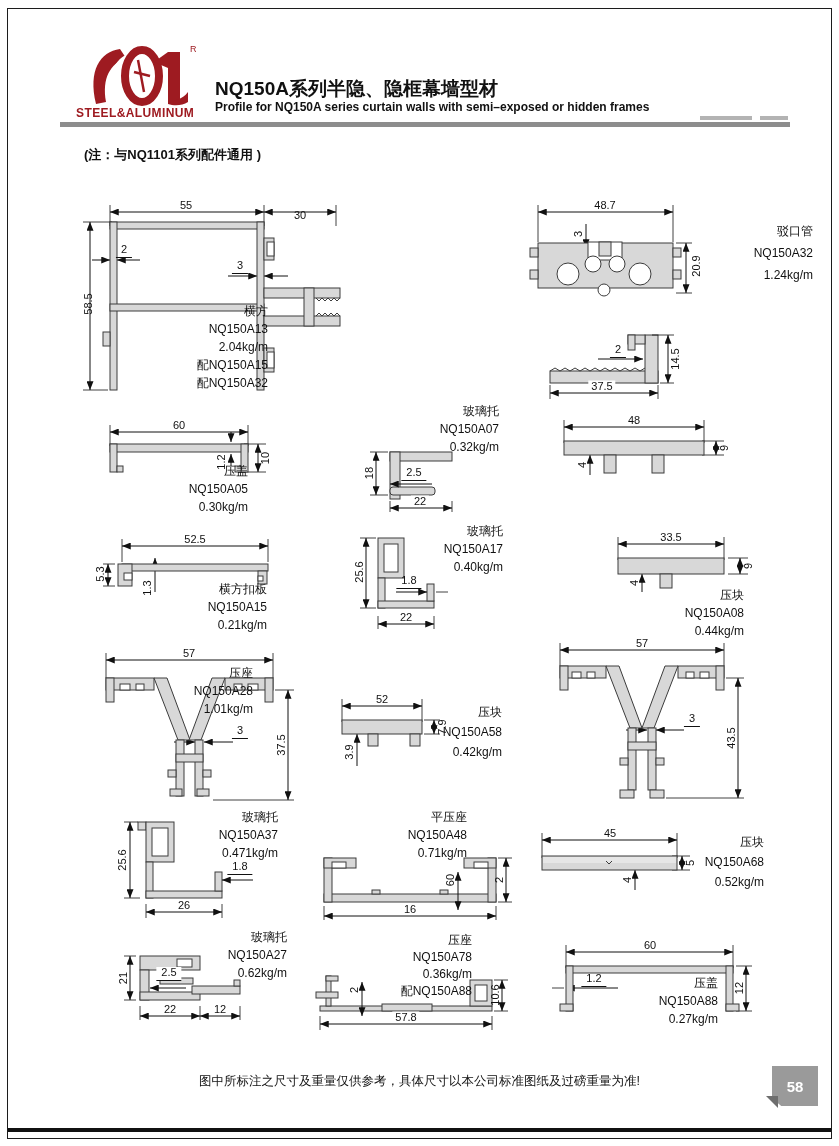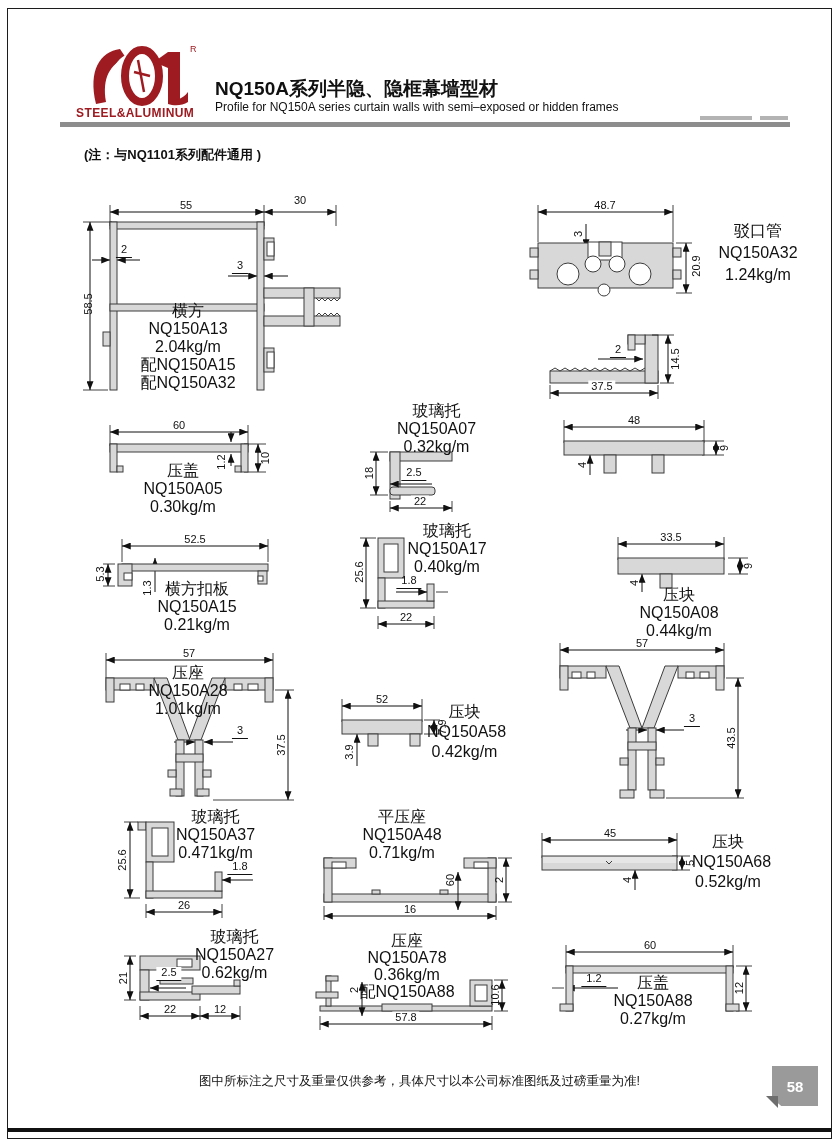--- a/index.html
+++ b/index.html
@@ -7,36 +7,36 @@
         font-family:"Liberation Sans","DejaVu Sans",sans-serif;color:#111;overflow:hidden;}
   .frame{position:absolute;left:7px;top:8px;right:7px;bottom:7px;border:1.5px solid #1c1c1c;}
   .botline{position:absolute;left:8px;right:8px;top:1128px;height:4px;background:#111;}
   .rule{position:absolute;left:60px;top:122px;width:730px;height:5px;background:#8d8d8d;}
   .dash1{position:absolute;left:700px;top:116px;width:52px;height:4px;background:#b3b3b3;}
   .dash2{position:absolute;left:760px;top:116px;width:28px;height:4px;background:#b3b3b3;}
   .logo{position:absolute;left:82px;top:42px;width:130px;height:86px;}
   .logo-text{position:absolute;left:76px;top:106px;width:140px;font-size:12px;font-weight:bold;
              color:#9e1b21;letter-spacing:.4px;}
   .title-cn{position:absolute;left:215px;top:76px;font-size:19px;font-weight:bold;}
-  .title-en{position:absolute;left:215px;top:100px;font-size:12px;}
+  .title-en{position:absolute;left:215px;top:100px;font-size:12px;font-weight:bold;}
   .note{position:absolute;left:84px;top:146px;font-size:13px;font-weight:bold;}
   .prof{position:absolute;}
   .prof svg{position:absolute;left:0;top:0;overflow:visible;}
   .sh{fill:#d8d8d8;stroke:#3c3c3c;stroke-width:1;}
   .sh2{fill:#e6e6e6;stroke:none;}
   .wh{fill:#ffffff;stroke:#3c3c3c;stroke-width:1;}
   .dl{stroke:#111;stroke-width:1;fill:none;}
   .xl{stroke:#111;stroke-width:.8;fill:none;}
   .zz{stroke:#3c3c3c;stroke-width:1;fill:none;}
   .dim{position:absolute;font-size:11px;line-height:1;white-space:nowrap;
        transform:translate(-50%,-50%);}
   .dimv{position:absolute;font-size:11px;line-height:1;white-space:nowrap;
        transform:translate(-50%,-50%) rotate(-90deg);}
   .ul{border-bottom:1px solid #111;padding:0 5px 2px;}
-  .plabel{position:absolute;text-align:center;font-size:16px;line-height:18px;}
+  .plabel{position:absolute;text-align:right;font-size:12px;line-height:18px;}
   .plabel span{display:block;}
   .footer-note{position:absolute;left:0;right:0;top:1073px;text-align:center;font-size:12.5px;}
   .badge{position:absolute;left:772px;top:1066px;width:46px;height:40px;background:#9a9a9a;
          color:#fff;font-size:15px;font-weight:bold;display:flex;align-items:center;
          justify-content:center;clip-path:polygon(0 0,100% 0,100% 100%,20% 100%,0 80%);}
   .badge-fold{position:absolute;left:766px;top:1096px;width:0;height:0;
          border-left:12px solid transparent;border-top:12px solid #6e6e6e;}
 </style>
 </head>
 <body>
@@ -99,21 +99,21 @@
         <rect class="sh" x="186" y="156" width="10" height="24"></rect>
           <rect class="wh" x="189" y="160" width="7" height="16"></rect>
         <rect class="sh" x="186" y="96" width="76" height="10"></rect>
         <rect class="sh" x="186" y="124" width="76" height="10"></rect>
         <rect class="sh" x="226" y="96" width="10" height="38"></rect>
         <path class="zz" d="M238,106 l3,3 l3,-3 l3,3 l3,-3 l3,3 l3,-3 l3,3 l3,-3"></path>
         <path class="zz" d="M238,124 l3,-3 l3,3 l3,-3 l3,3 l3,-3 l3,3 l3,-3 l3,3"></path>
       </g>
     </svg>
     <span class="dim" style="left:108px;top:13px">55</span>
-    <span class="dim" style="left:222px;top:8px">30</span>
+    <span class="dim" style="left:222px;top:23px">30</span>
     <span class="dimv" style="left:10px;top:112px">58.5</span>
     <span class="dim ul" style="left:46px;top:59px">2</span>
     <span class="dim ul" style="left:162px;top:75px">3</span>
     <div class="plabel" style="left:30px;top:110px;width:160px">
       <span>横方</span>
       <span>NQ150A13</span>
       <span>2.04kg/m</span>
       <span>配NQ150A15</span>
       <span>配NQ150A32</span>
     </div>

